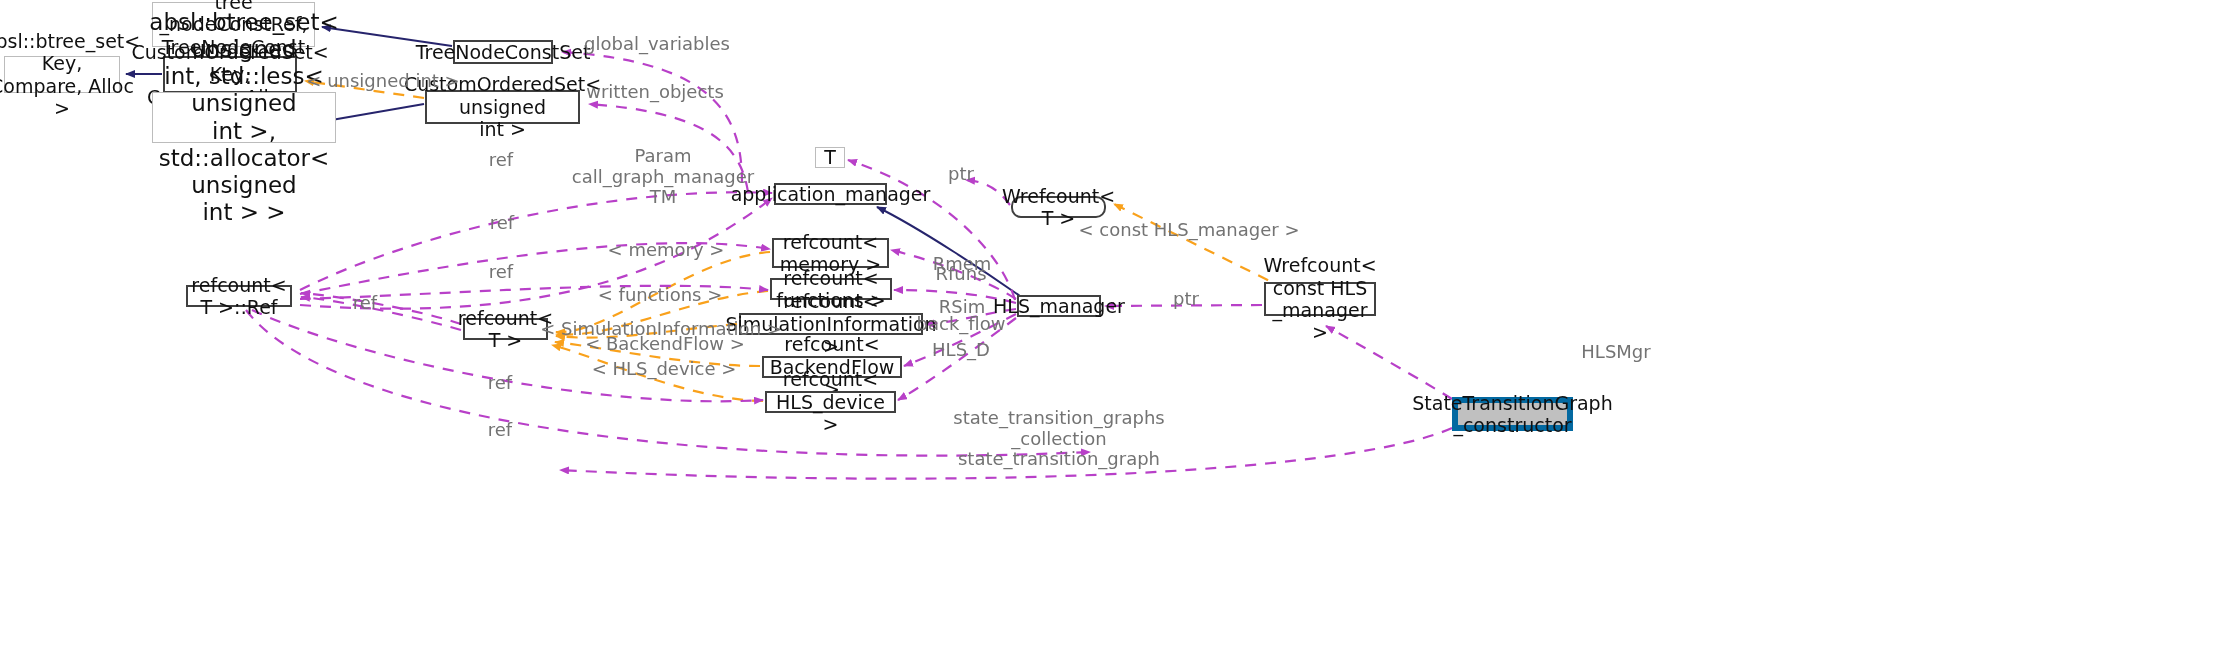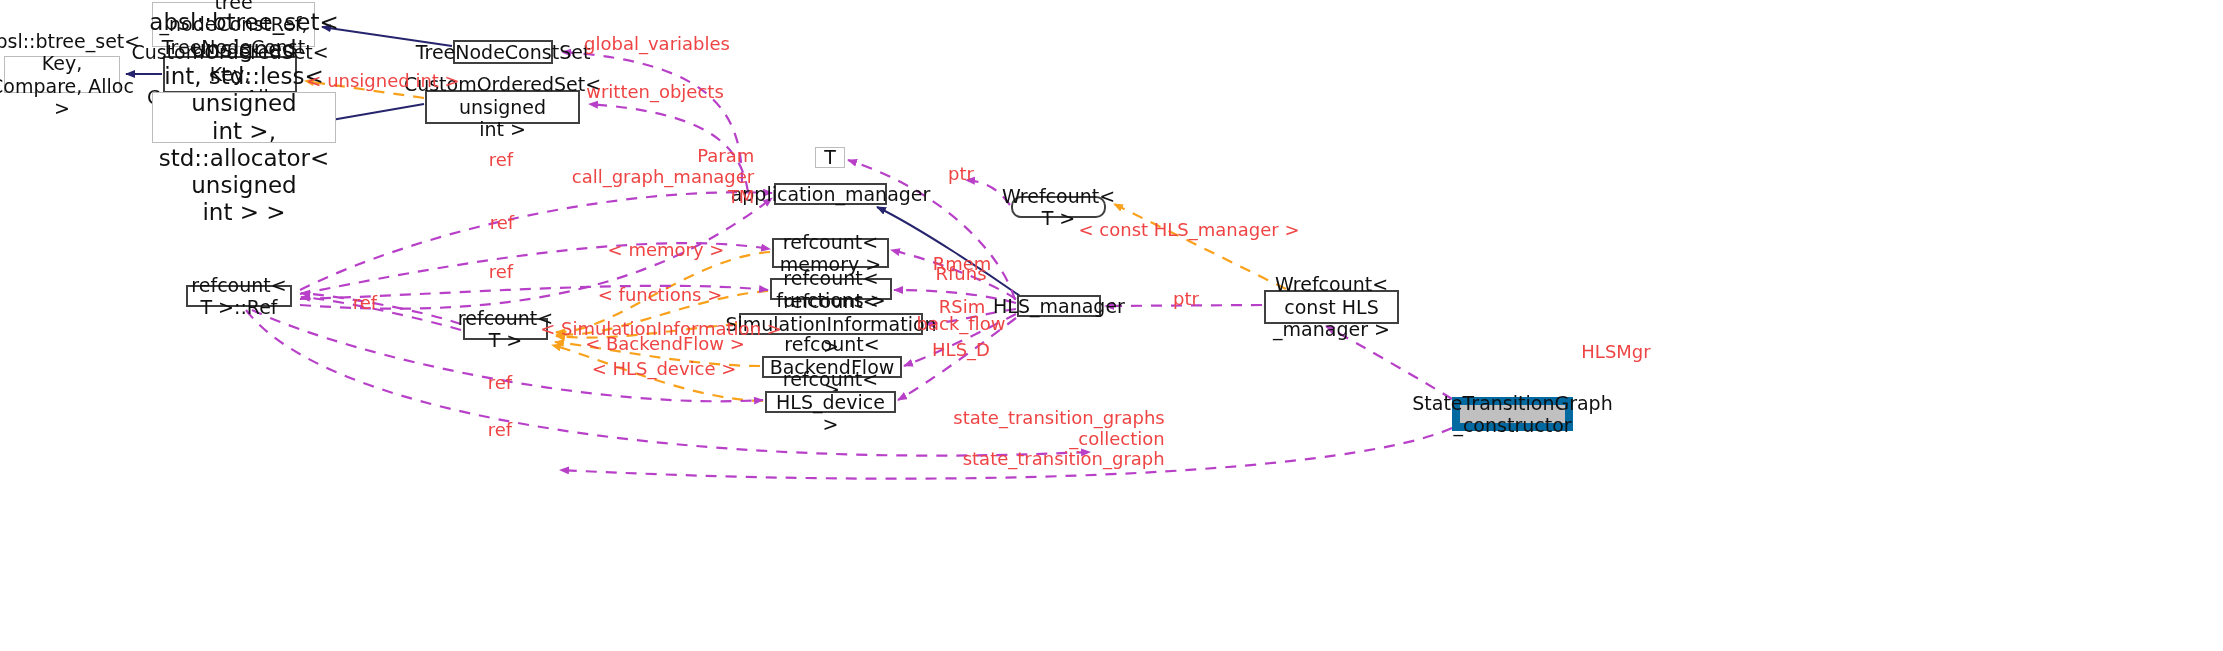--- a/index.html
+++ b/index.html
@@ -42,29 +42,29 @@
   
   .node.strong {
     border: 2px solid #404040;
   }
   
   .node.faint {
     border: 1px solid #bcbcbc;
   }
   
   .node.focus {
-    border: 8px solid #0369a1;
+    border: 6px solid #0369a1;
     background: #c0c0c0;
   }
   .edge-label {
     position: absolute;
     font-size: 18px;
     line-height: 1.15;
-    color: #ef4444;
-    text-align: right;
+    color: #737373;
+    text-align: center;
     white-space: pre-line;
     background: transparent;
     transform: translate(-50%, -50%);
   }
 </style>
 </head>
 <body>
 
 <div id="diagram">
 
@@ -153,21 +153,21 @@
   <div class="node strong" style="left:770px; top:278px; width:122px; height:22px;">refcount&lt; functions &gt;</div>
 
   <div class="node strong" style="left:186px; top:285px; width:106px; height:22px;">refcount&lt; T &gt;::Ref</div>
 
   <div class="node strong" style="left:1017px; top:295px; width:84px; height:22px;">HLS_manager</div>
 
   <div class="node strong" style="left:463px; top:318px; width:85px; height:22px;">refcount&lt; T &gt;</div>
 
   <div class="node strong" style="left:739px; top:313px; width:184px; height:22px;">refcount&lt; SimulationInformation &gt;</div>
 
-  <div class="node strong" style="left:1264px; top:290px; width:135px; height:34px;">Wrefcount&lt; const HLS
+  <div class="node strong" style="left:1264px; top:282px; width:112px; height:34px;">Wrefcount&lt; const HLS
 _manager &gt;</div>
 
   <div class="node strong" style="left:762px; top:356px; width:140px; height:22px;">refcount&lt; BackendFlow &gt;</div>
 
   <div class="node strong" style="left:765px; top:391px; width:131px; height:22px;text-align:center;">refcount&lt; HLS_device &gt;</div>
 
   <div class="node focus" style="left:1452px; top:397px; width:121px; height:34px;">StateTransitionGraph
 _constructor</div>
 
   <div class="edge-label" style="left:657px; top:44px;">global_variables</div>

